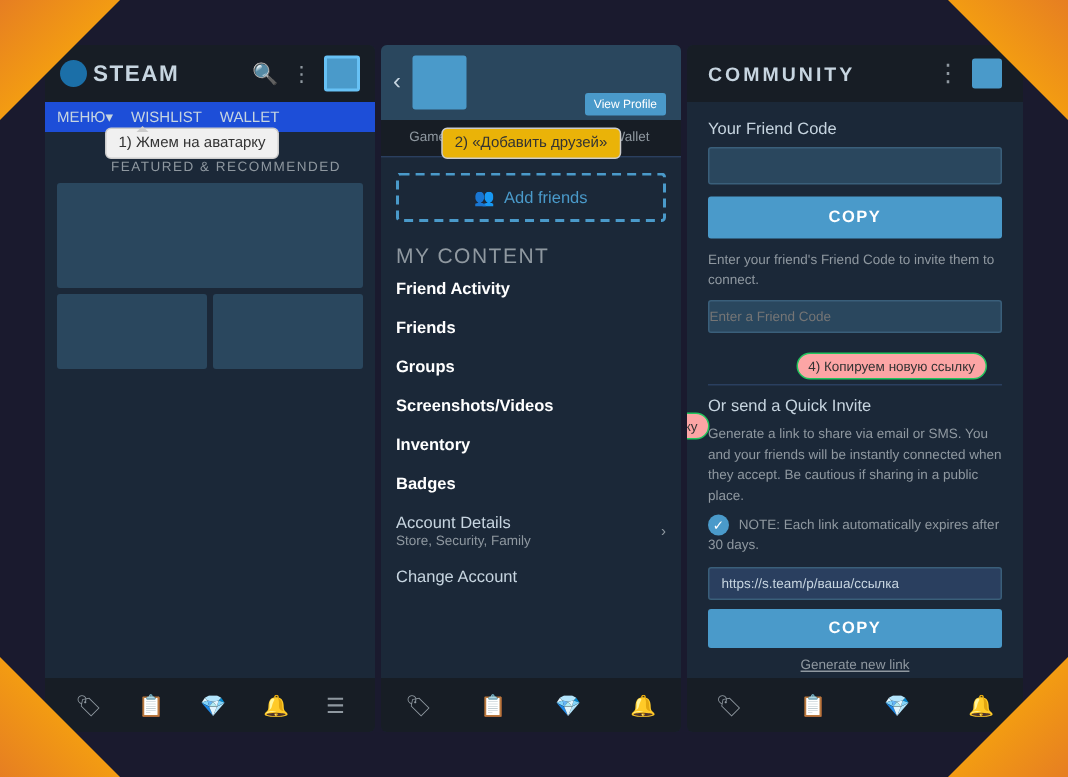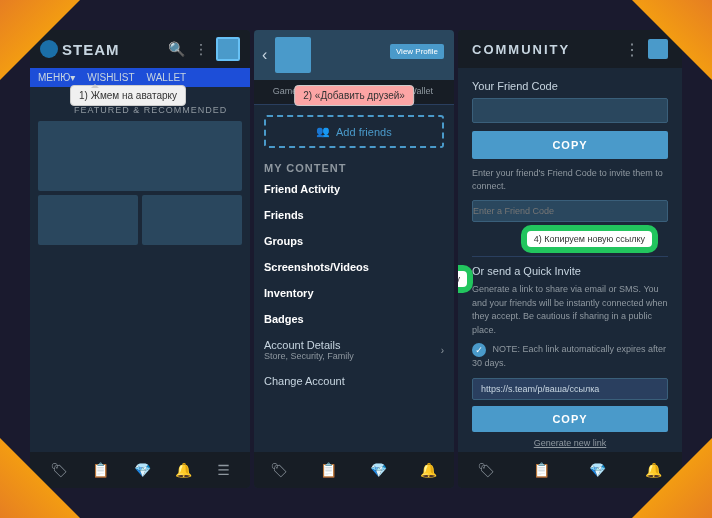--- a/index.html
+++ b/index.html
@@ -229,37 +229,37 @@
 
     .profile-avatar {
       width: 36px;
       height: 36px;
       background: #4a9aca;
       border-radius: 2px;
     }
 
     .view-profile-btn {
       position: absolute;
-      top: 14px;
+      top: 32px;
       right: 10px;
       background: #4a9aca;
       color: white;
       font-size: 8px;
       padding: 3px 6px;
       border-radius: 2px;
       cursor: pointer;
     }
 
     
     .tooltip-2 {
       position: absolute;
       top: 55px;
       left: 50%;
       transform: translateX(-50%);
-      background: #fca5a5;
+      background: #eab308;
       color: #333;
       font-size: 10px;
       padding: 4px 8px;
       border-radius: 4px;
       white-space: nowrap;
       z-index: 50;
       border: 1px solid #ccc;
       text-align: center;
     }
 
@@ -295,24 +295,23 @@
       cursor: pointer;
       width: calc(100% - 20px);
       display: flex;
       align-items: center;
       justify-content: center;
       gap: 6px;
     }
 
     .my-content-label {
       color: #8f98a0;
-      font-size: 11px;
+      font-size: 14px;
       letter-spacing: 1px;
       padding: 4px 10px 2px;
-      font-weight: bold;
     }
 
     .menu-item {
       padding: 7px 10px;
       font-size: 11px;
       color: #c7d5e0;
       cursor: pointer;
       display: flex;
       justify-content: space-between;
       align-items: center;
@@ -504,26 +503,26 @@
       height: 36px;
       background: #171d25;
       display: flex;
       align-items: center;
       justify-content: space-around;
     }
 
     
     .annotation {
       position: absolute;
-      background: #ffffff;
+      background: #fca5a5;
       color: #333;
       font-size: 9px;
       padding: 3px 7px;
       border-radius: 10px;
-      border: 6px solid #22c55e;
+      border: 1px solid #22c55e;
       white-space: nowrap;
       z-index: 200;
     }
 
     .annotation-3 {
       bottom: 155px;
       right: 195px;
     }
 
     .annotation-4 {

